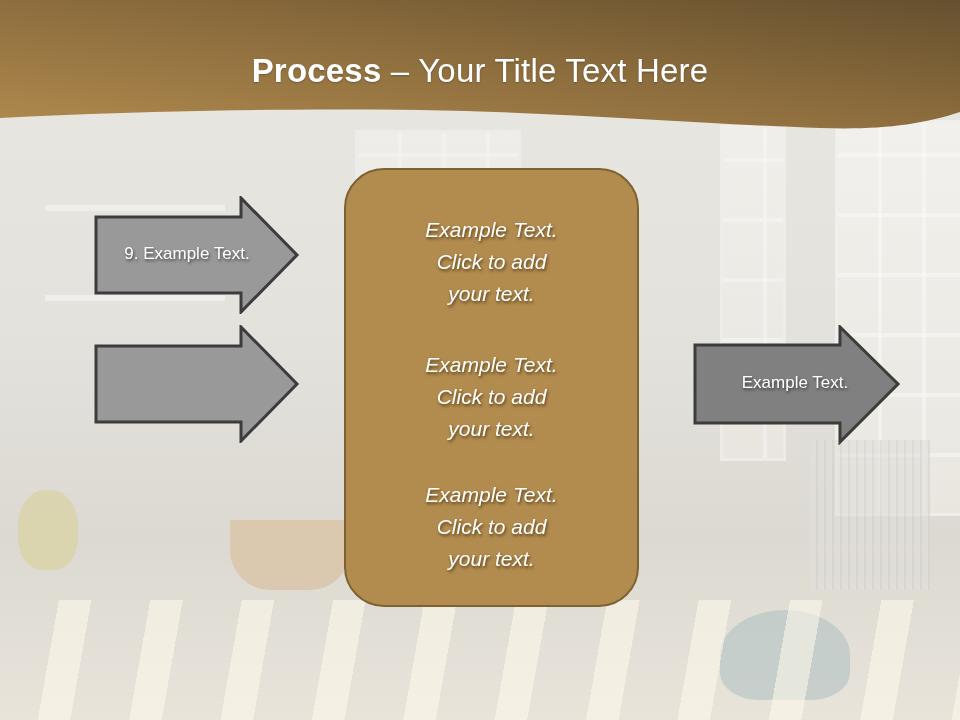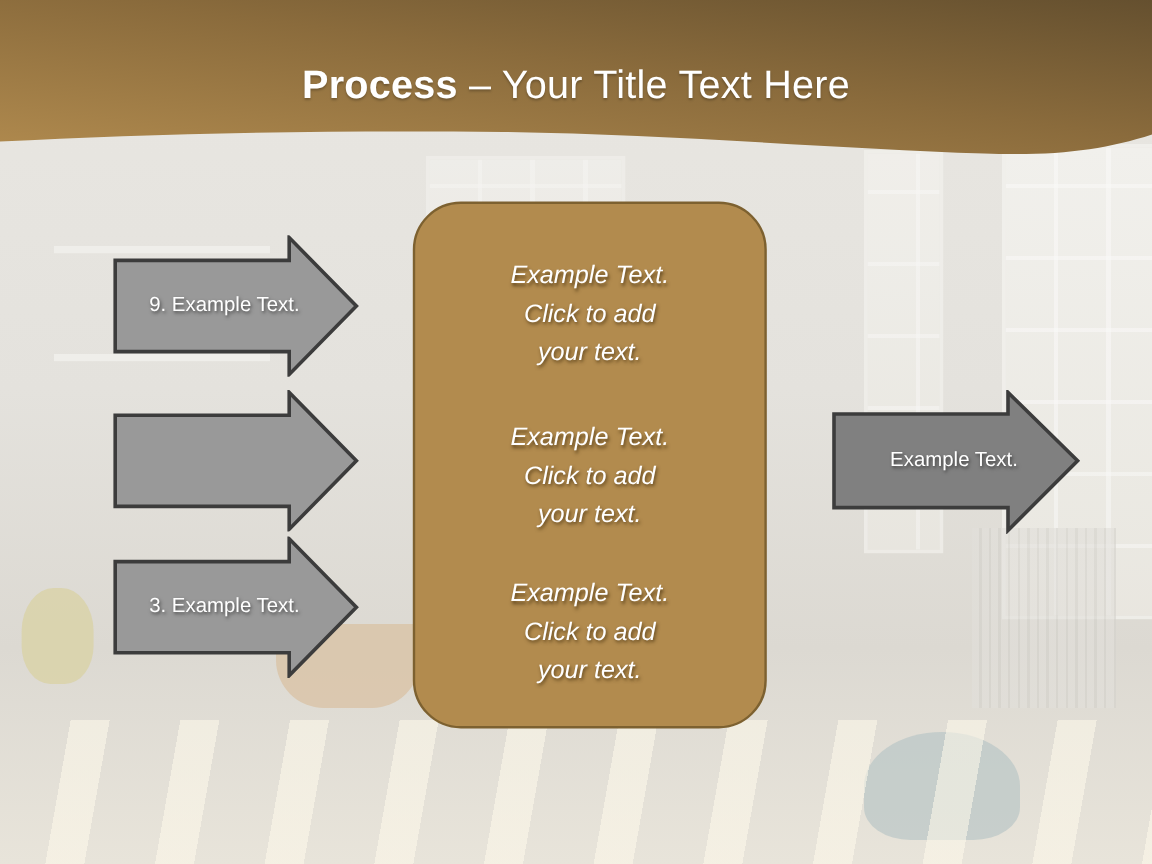--- a/index.html
+++ b/index.html
@@ -67,26 +67,20 @@
     </svg>
     <div class="arrow-label" style="left:0;top:48px;width:186px;">9. Example Text.</div>
   </div>
 
   <div class="arrow" style="left:94px;top:325px;width:206px;height:118px;">
     <svg width="206" height="118" viewBox="0 0 206 118">
       <path d="M2,21 H147 V2 L203,59 L147,116 V97 H2 Z" fill="#999999" stroke="#3c3c3c" stroke-width="3" stroke-linejoin="miter"></path>
     </svg>
   </div>
 
-  <div class="arrow" style="left:94px;top:447px;width:206px;height:118px;">
-    <svg width="206" height="118" viewBox="0 0 206 118">
-      <path d="M2,21 H147 V2 L203,59 L147,116 V97 H2 Z" fill="#999999" stroke="#3c3c3c" stroke-width="3" stroke-linejoin="miter"></path>
-    </svg>
-    <div class="arrow-label" style="left:0;top:48px;width:186px;">3. Example Text.</div>
-  </div>
 
   <div class="center-box">
     <div class="para" style="top:44px;">
       <span>Example Text.</span>
       <span>Click  to add</span>
       <span>your text.</span>
     </div>
     <div class="para" style="top:179px;">
       <span>Example Text.</span>
       <span>Click  to add</span>

